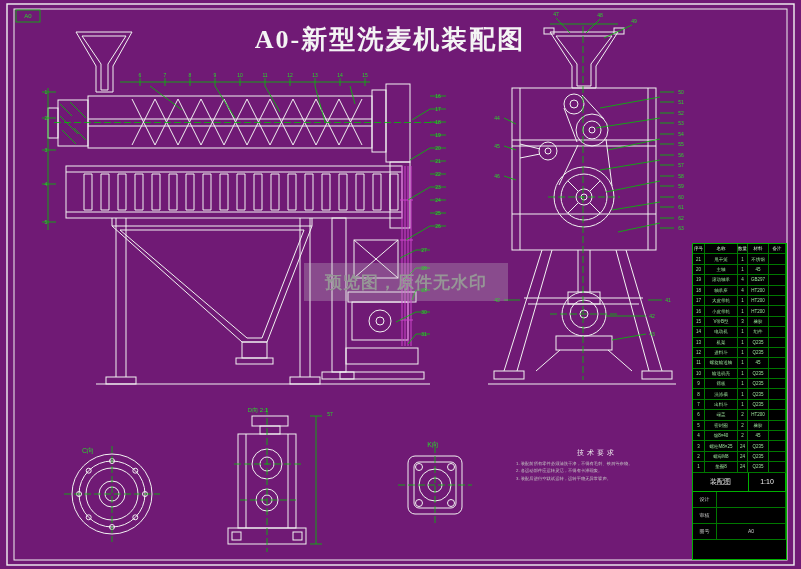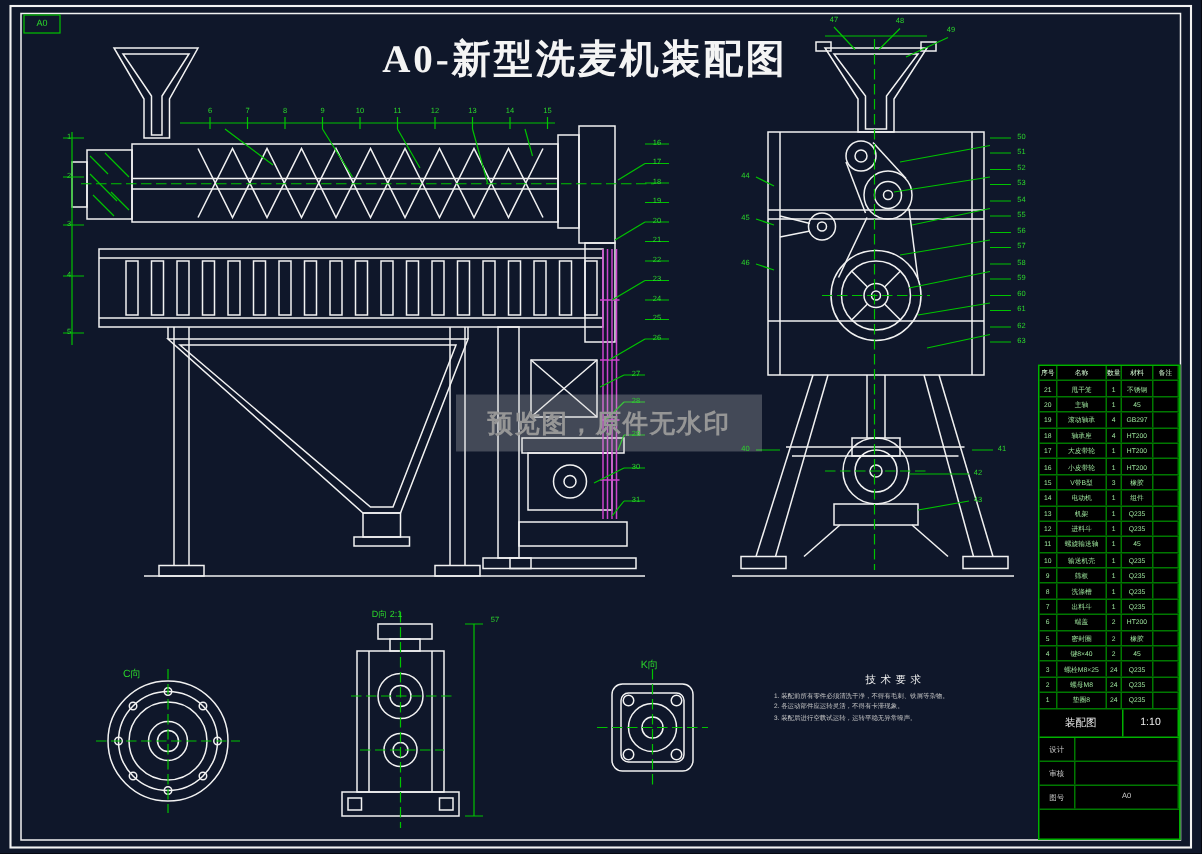--- a/index.html
+++ b/index.html
@@ -1,16 +1,16 @@
 <!DOCTYPE html>
 <html><head>
 <meta charset="utf-8">
 <style>
   html,body{margin:0;padding:0;background:#000;}
-  #stage{position:relative;width:801px;height:569px;background:#0f172a;overflow:hidden;
+  #stage{position:relative;width:801px;height:569px;background:#701a75;overflow:hidden;
          font-family:"Liberation Sans",sans-serif;}
   #stage svg{position:absolute;left:0;top:0;}
   #title{position:absolute;top:22px;left:0;width:780px;text-align:center;color:#f4f4f4;
          font-family:"Liberation Serif",serif;font-size:26px;font-weight:bold;letter-spacing:2px;}
   #watermark{position:absolute;left:304px;top:263px;width:204px;height:38px;
          background:rgba(205,205,205,0.28);color:#969696;font-size:17px;font-weight:bold;
          display:flex;align-items:center;justify-content:center;letter-spacing:1px;}
   .callout{position:absolute;color:#2bd52b;font-size:5px;line-height:1;
          transform:translate(-50%,-50%);white-space:nowrap;}
   #notes{position:absolute;left:516px;top:448px;width:162px;}

